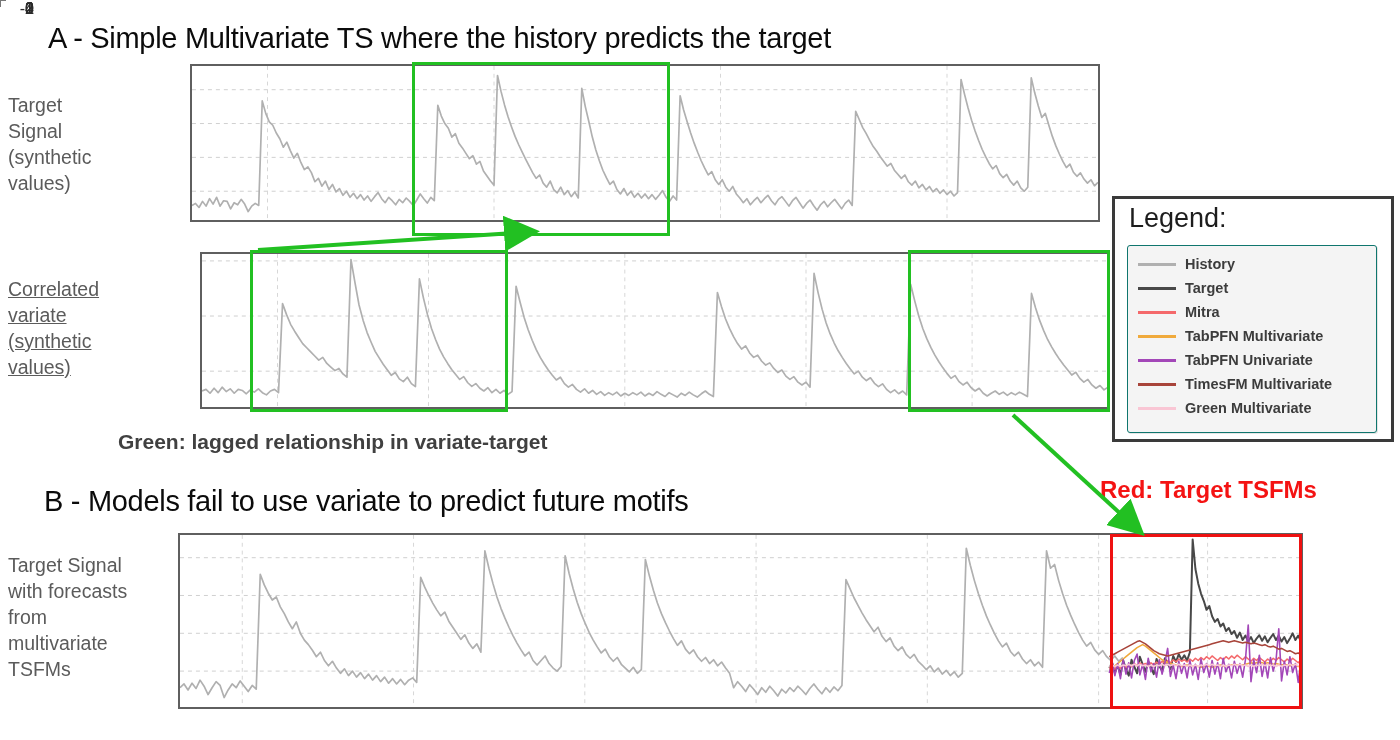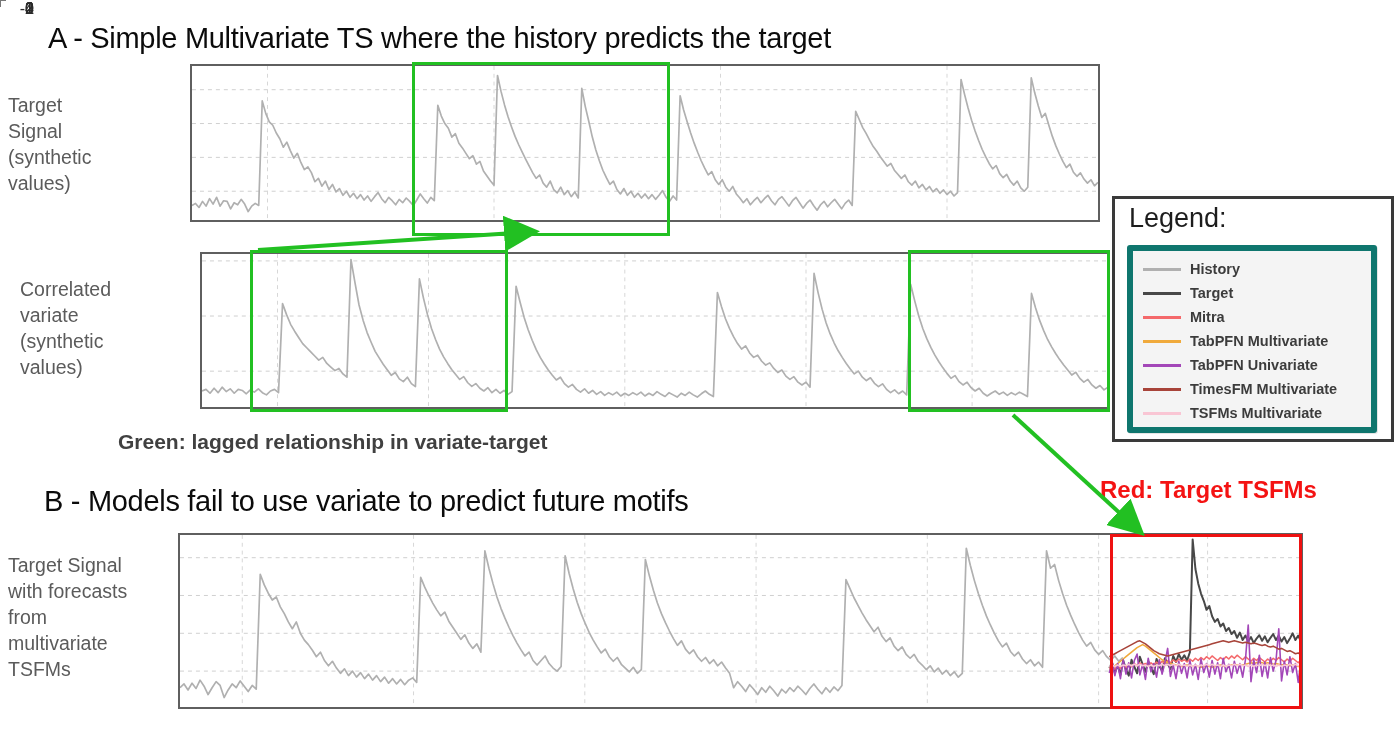--- a/index.html
+++ b/index.html
@@ -25,21 +25,21 @@
 
   
   .row-label {
     position:absolute;
     font-size:19.5px;
     line-height:26px;
     color:#5b5b5b;
     white-space:pre-line;
   }
   #labelA1 { left:8px; top:92px; width:140px; }
-  #labelA2 { left:20px; top:276px; width:150px; }
+  #labelA2 { left:8px; top:276px; width:150px;text-decoration:underline; }
   #labelB  { left:8px; top:552px; width:165px; }
 
   
   .chart {
     position:absolute;
     background:#ffffff;
     border:2px solid #5f5f5f;
   }
   #chartA1 { left:190px; top:64px;  width:910px; height:158px; }
   #chartA2 { left:200px; top:252px; width:910px; height:157px; }
@@ -122,21 +122,21 @@
     position:absolute;
     left:14px; top:4px;
     font-size:27px;
     color:#1d1d1d;
   }
   #legendBox {
     position:absolute;
     left:12px; top:46px;
     width:250px; height:188px;
     background:#f4f4f4;
-    border:6px solid #0f766e;
+    border:1px solid #0f766e;
     border-radius:3px;
     box-shadow:1px 1px 0 rgba(0,0,0,0.10);
     padding:6px 0 0 0;
   }
   .legend-row {
     display:flex;
     align-items:center;
     height:24px;
     padding-left:10px;
   }
@@ -321,18 +321,18 @@
         <div class="legend-row">
           <span class="legend-swatch" style="border-top-color: rgb(163, 71, 184);"></span>
           <span class="legend-label">TabPFN Univariate</span>
         </div>
         <div class="legend-row">
           <span class="legend-swatch" style="border-top-color: rgb(168, 68, 58);"></span>
           <span class="legend-label">TimesFM Multivariate</span>
         </div>
         <div class="legend-row">
           <span class="legend-swatch" style="border-top-color: rgb(249, 198, 212);"></span>
-          <span class="legend-label">TSFMs Multivariate</span>
+          <span class="legend-label">Green Multivariate</span>
         </div>
       </div>
   </div>
 
 </div>
 
 </body></html>

